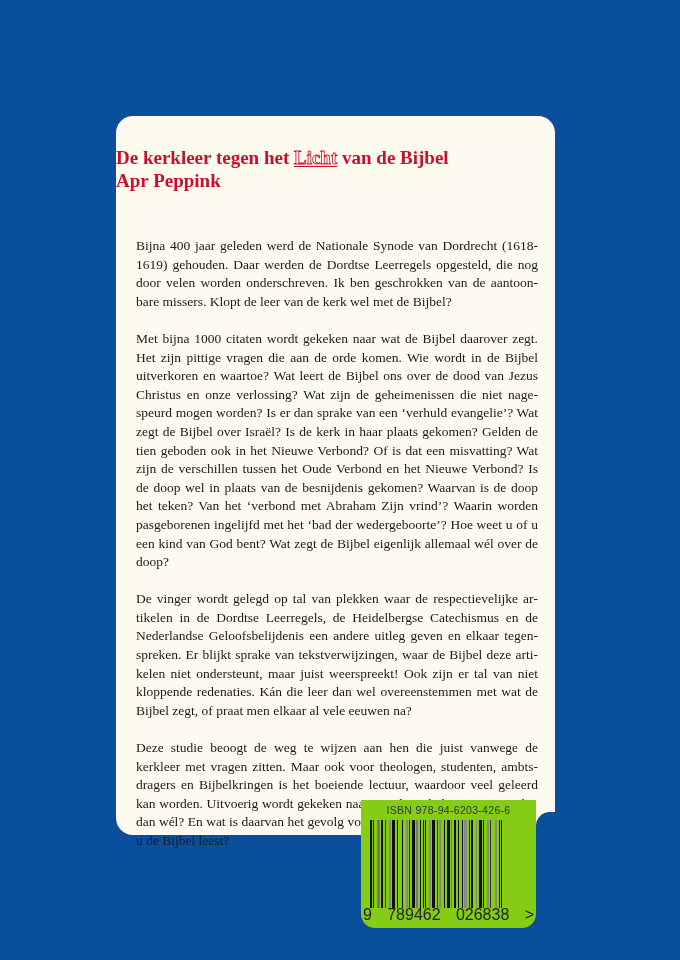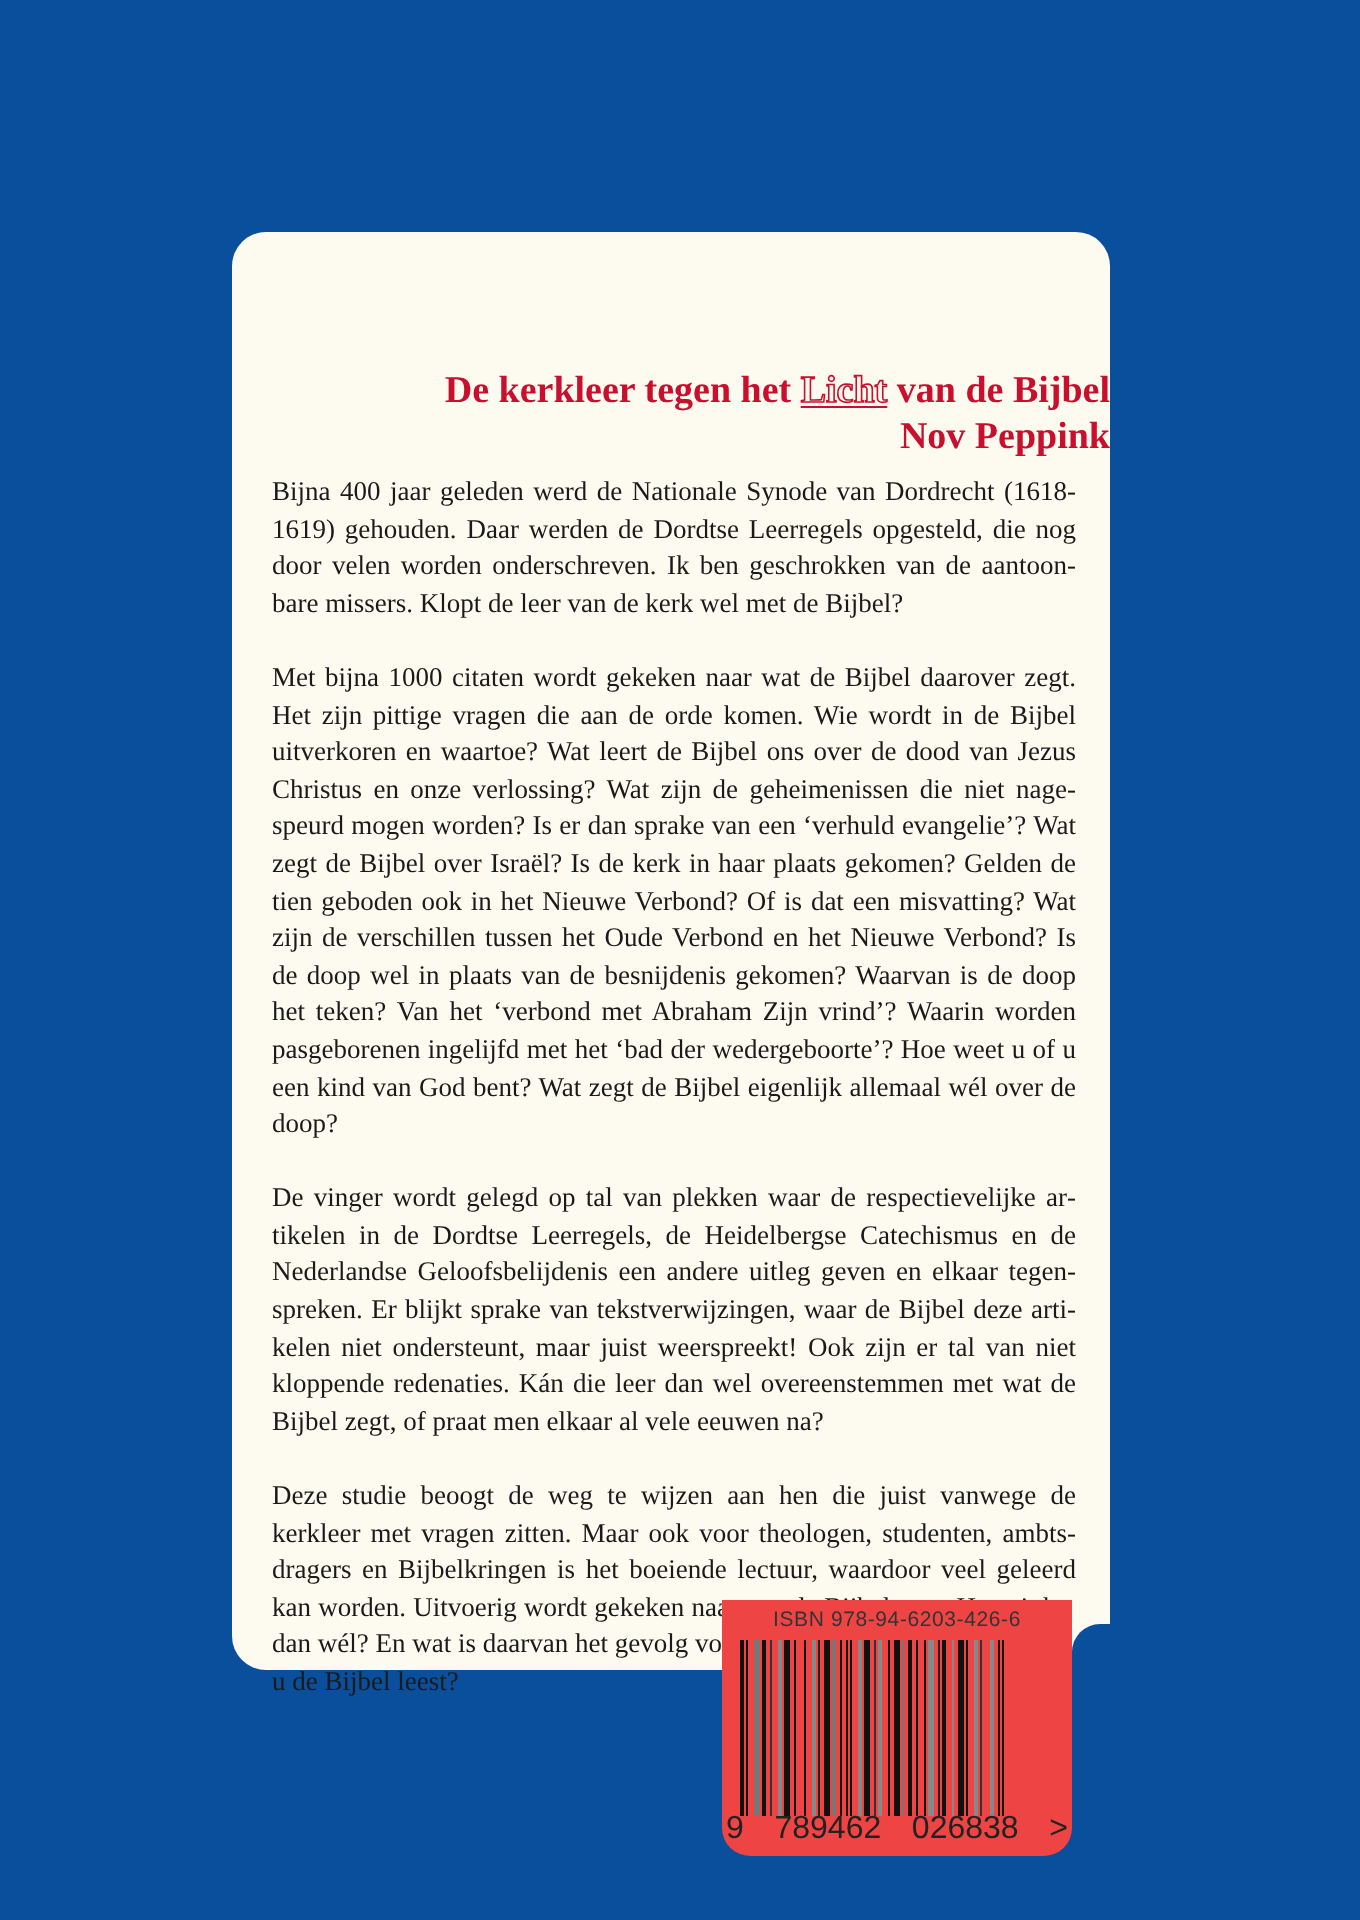--- a/index.html
+++ b/index.html
@@ -12,26 +12,25 @@
   .panel {
     position: absolute;
     left: 116px; top: 116px;
     width: 439px; height: 719px;
     background: #fdfbef;
     border-radius: 17px;
   }
   .title-block {
     position: absolute;
     left: 0; top: 30px; width: 100%;
-    text-align: right;
+    text-align: left;
     color: #c8102e;
     font-weight: bold;
     font-size: 19px;
     line-height: 23px;
-    margin-top: 38px;
   }
   .title-block .licht {
     color: #fdfbef;
     -webkit-text-stroke: 0.8px #c8102e;
     text-decoration: underline;
     text-decoration-color: #c8102e;
     text-underline-offset: 2px;
   }
   .body-text {
     position: absolute;
@@ -41,21 +40,21 @@
     font-size: 13.5px;
     line-height: 18.6px;
     text-align: justify;
     hyphens: manual;
   }
   .body-text p { margin: 0 0 18.6px 0; }
   .barcode-box {
     position: absolute;
     left: 361px; top: 800px;
     width: 175px; height: 128px;
-    background: #ef4444;
+    background: #84cc16;
     border-radius: 0 0 14px 14px;
   }
   .barcode-join {
     position: absolute;
     left: 536px; top: 800px;
     width: 19px; height: 35px;
     background: #fdfbef;
   }
   .barcode-join::after {
     content: "";
@@ -88,21 +87,21 @@
     color: #222;
     display: flex; justify-content: space-between;
   }
 </style>
 </head>
 <body>
 
 <div class="panel">
   <div class="title-block">
     <div><span>De kerkleer tegen het </span><span class="licht">Licht</span><span> van de Bijbel</span></div>
-    <div>Nov Peppink</div>
+    <div>Apr Peppink</div>
   </div>
 
   <div class="body-text">
     <p>Bijna 400 jaar geleden werd de Nationale Synode van Dordrecht (1618-1619) gehouden. Daar werden de Dordtse Leerregels opgesteld, die nog door velen worden onderschreven. Ik ben geschrokken van de aantoon­bare missers. Klopt de leer van de kerk wel met de Bijbel?</p>
     <p>Met bijna 1000 citaten wordt gekeken naar wat de Bijbel daarover zegt. Het zijn pittige vragen die aan de orde komen. Wie wordt in de Bijbel uitverkoren en waartoe? Wat leert de Bijbel ons over de dood van Jezus Christus en onze verlossing? Wat zijn de geheimenissen die niet nage­speurd mogen worden? Is er dan sprake van een ‘verhuld evangelie’? Wat zegt de Bijbel over Israël? Is de kerk in haar plaats gekomen? Gelden de tien geboden ook in het Nieuwe Verbond? Of is dat een misvatting? Wat zijn de verschillen tussen het Oude Verbond en het Nieuwe Verbond? Is de doop wel in plaats van de besnijdenis gekomen? Waarvan is de doop het teken? Van het ‘verbond met Abraham Zijn vrind’? Waarin worden pasgeborenen ingelijfd met het ‘bad der wedergeboorte’? Hoe weet u of u een kind van God bent? Wat zegt de Bijbel eigenlijk allemaal wél over de doop?</p>
     <p>De vinger wordt gelegd op tal van plekken waar de respectievelijke ar­tikelen in de Dordtse Leerregels, de Heidelbergse Catechismus en de Nederlandse Geloofsbelijdenis een andere uitleg geven en elkaar tegen­spreken. Er blijkt sprake van tekstverwijzingen, waar de Bijbel deze arti­kelen niet ondersteunt, maar juist weerspreekt! Ook zijn er tal van niet kloppende redenaties. Kán die leer dan wel overeenstemmen met wat de Bijbel zegt, of praat men elkaar al vele eeuwen na?</p>
     <p>Deze studie beoogt de weg te wijzen aan hen die juist vanwege de kerkleer met vragen zitten. Maar ook voor theologen, studenten, ambts­dragers en Bijbelkringen is het boeiende lectuur, waardoor veel geleerd kan worden. Uitvoerig wordt gekeken naar wat de Bijbel zegt. Hoe zit het dan wél? En wat is daarvan het gevolg voor uw geloof en de wijze waarop u de Bijbel leest?</p>
   </div>
 </div>
 

